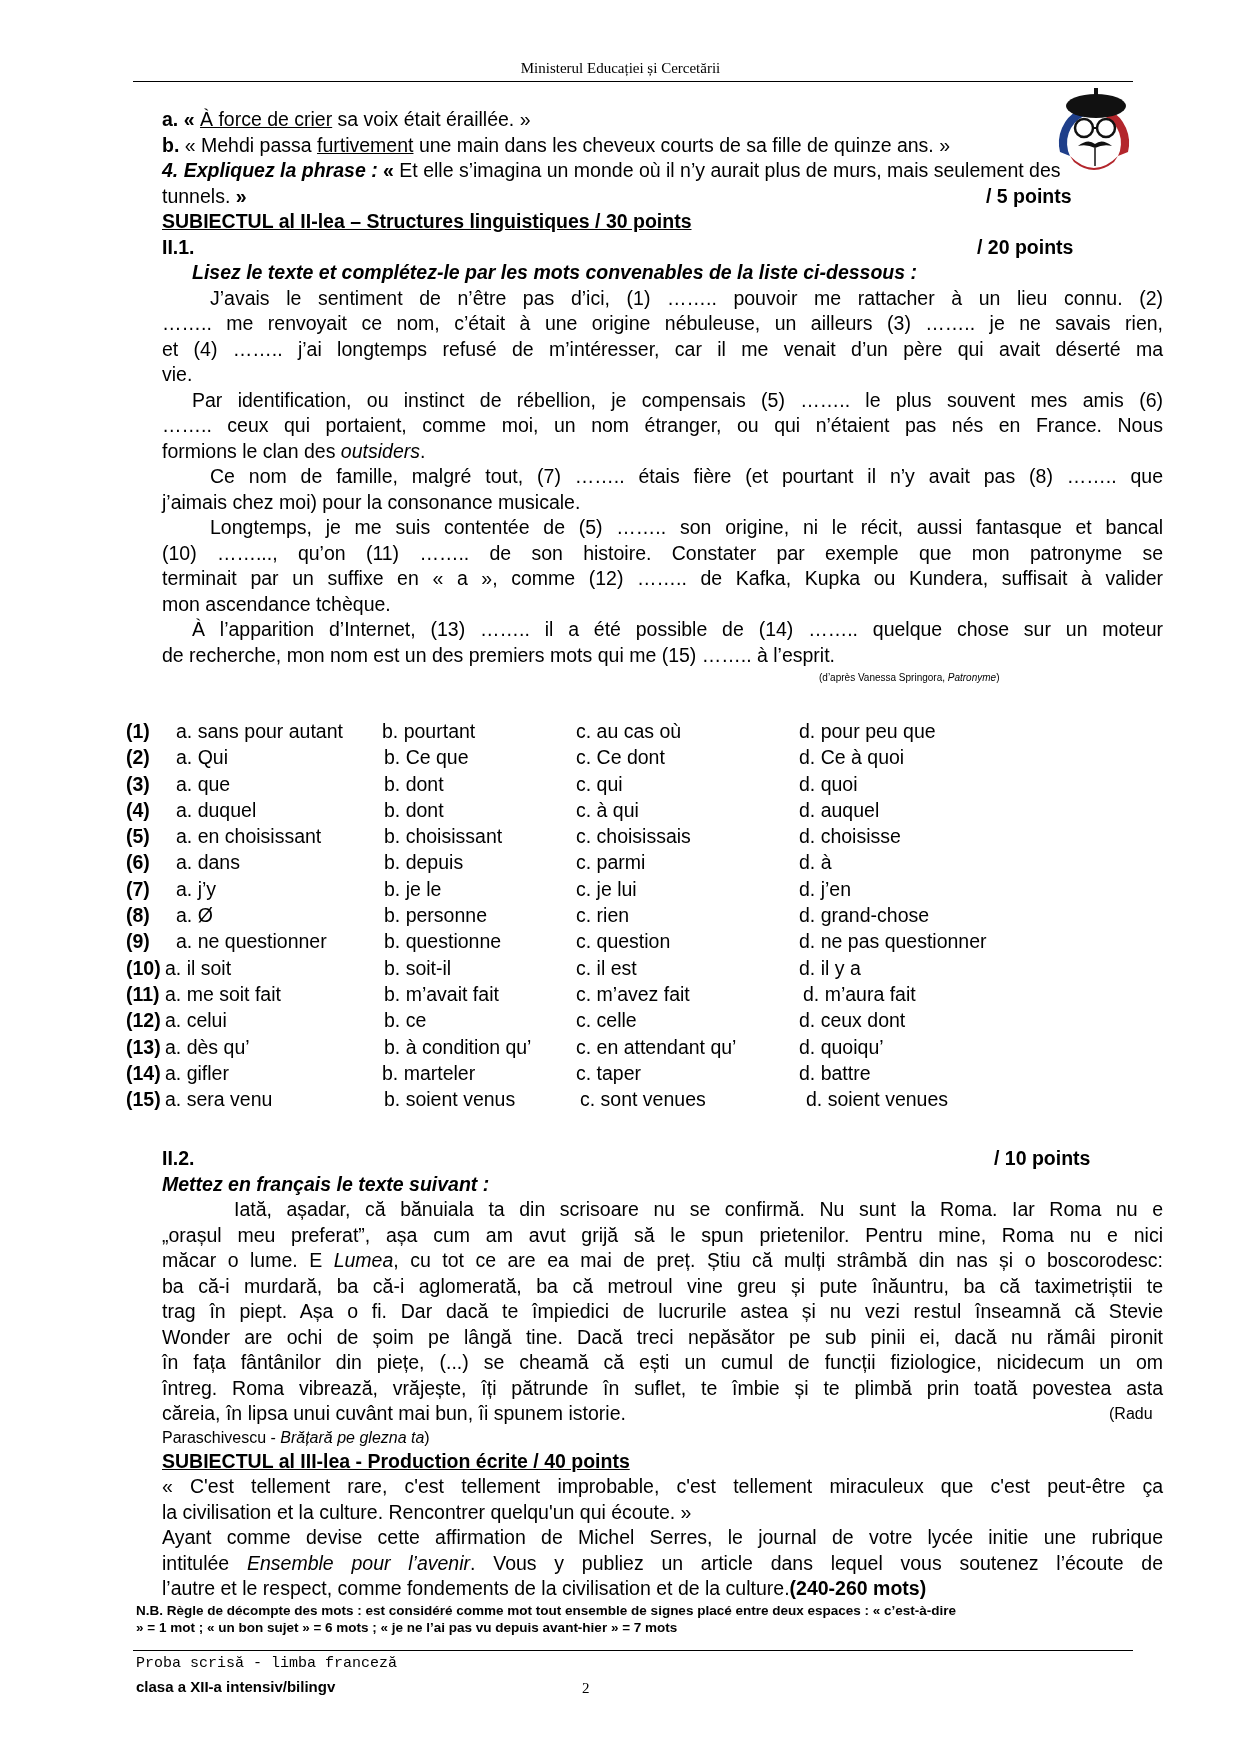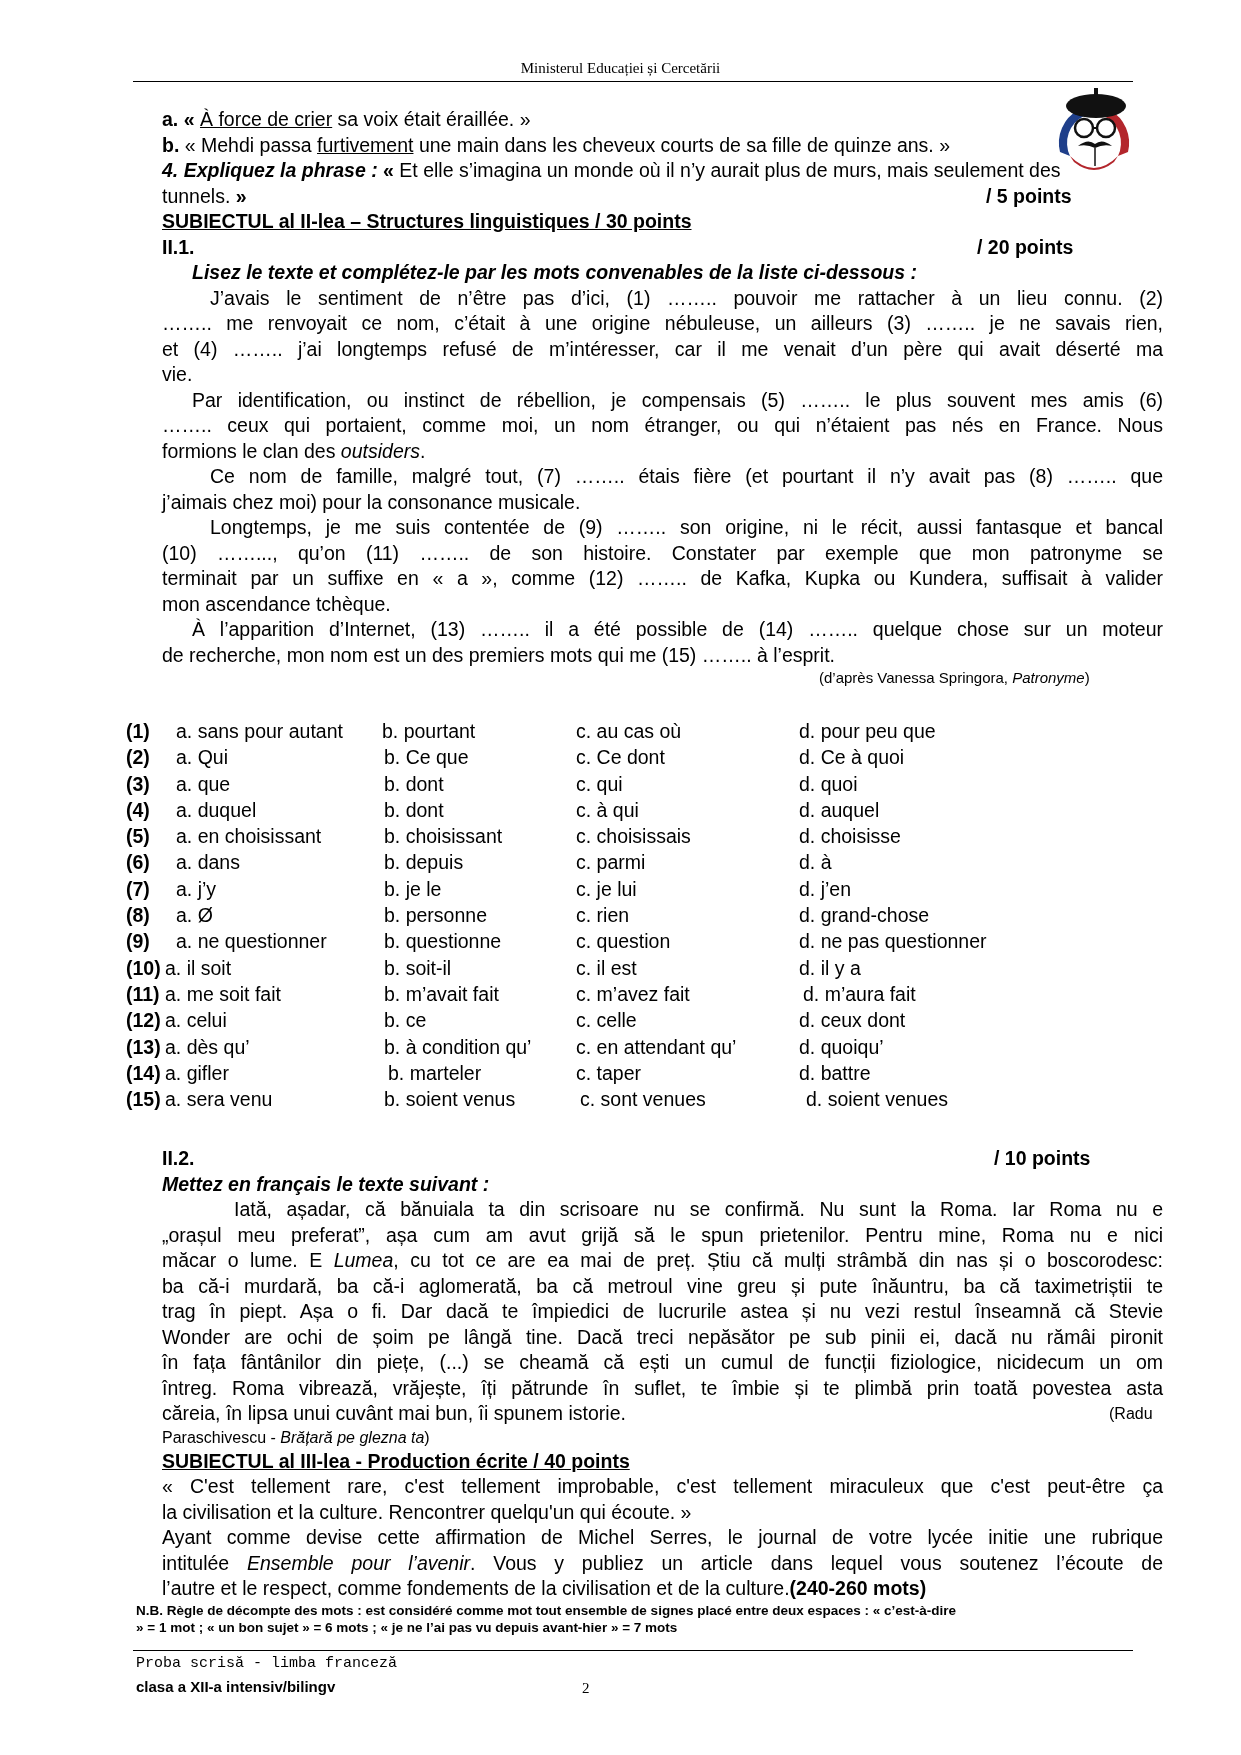--- a/index.html
+++ b/index.html
@@ -82,27 +82,27 @@
     <div class="line just">…….. me renvoyait ce nom, c’était à une origine nébuleuse, un ailleurs (3) …….. je ne savais rien,</div>
     <div class="line just">et (4) …….. j’ai longtemps refusé de m’intéresser, car il me venait d’un père qui avait déserté ma</div>
     <div class="line">vie.</div>
     <div class="line just indent1" style="width:971px;">Par identification, ou instinct de rébellion, je compensais (5) …….. le plus souvent mes amis (6)</div>
     <div class="line just">…….. ceux qui portaient, comme moi, un nom étranger, ou qui n’étaient pas nés en France. Nous</div>
     <div class="line">
       <span>formions le clan des </span><span class="i">outsiders</span><span>.</span>
     </div>
     <div class="line just indent2" style="width:953px;">Ce nom de famille, malgré tout, (7) …….. étais fière (et pourtant il n’y avait pas (8) …….. que</div>
     <div class="line">j’aimais chez moi) pour la consonance musicale.</div>
-    <div class="line just indent2" style="width:953px;">Longtemps, je me suis contentée de (9) …….. son origine, ni le récit, aussi fantasque et bancal</div>
+    <div class="line just indent2" style="width:953px;">Longtemps, je me suis contentée de (5) …….. son origine, ni le récit, aussi fantasque et bancal</div>
     <div class="line just">(10) ……..., qu’on (11) …….. de son histoire. Constater par exemple que mon patronyme se</div>
     <div class="line just">terminait par un suffixe en « a », comme (12) …….. de Kafka, Kupka ou Kundera, suffisait à valider</div>
     <div class="line">mon ascendance tchèque.</div>
     <div class="line just indent1" style="width:971px;">À l’apparition d’Internet, (13) …….. il a été possible de (14) …….. quelque chose sur un moteur</div>
     <div class="line">de recherche, mon nom est un des premiers mots qui me (15) …….. à l’esprit.</div>
-    <div class="line" style="font-size:15px; height:20px; line-height:20px;">
+    <div class="line" style="font-size:10px; height:20px; line-height:20px;">
       <span class="right" style="left:657px;"><span>(d’après Vanessa Springora, </span><span class="i">Patronyme</span><span>)</span></span>
     </div>
   </div>
 
   <div class="opts">
     <div class="opt-row">
         <span class="opt-num">(1)</span>
         <span style="left:50px">a. sans pour autant</span>
         <span style="left:256px">b. pourtant</span>
         <span style="left:450px">c. au cas où</span>
@@ -188,21 +188,21 @@
     <div class="opt-row">
         <span class="opt-num">(13)</span>
         <span style="left:39px">a. dès qu’</span>
         <span style="left:258px">b. à condition qu’</span>
         <span style="left:450px">c. en attendant qu’</span>
         <span style="left:673px">d. quoiqu’</span>
       </div>
     <div class="opt-row">
         <span class="opt-num">(14)</span>
         <span style="left:39px">a. gifler</span>
-        <span style="left:262px">b. marteler</span>
+        <span style="left:256px">b. marteler</span>
         <span style="left:450px">c. taper</span>
         <span style="left:673px">d. battre</span>
       </div>
     <div class="opt-row">
         <span class="opt-num">(15)</span>
         <span style="left:39px">a. sera venu</span>
         <span style="left:258px">b. soient venus</span>
         <span style="left:454px">c. sont venues</span>
         <span style="left:680px">d. soient venues</span>
       </div>

